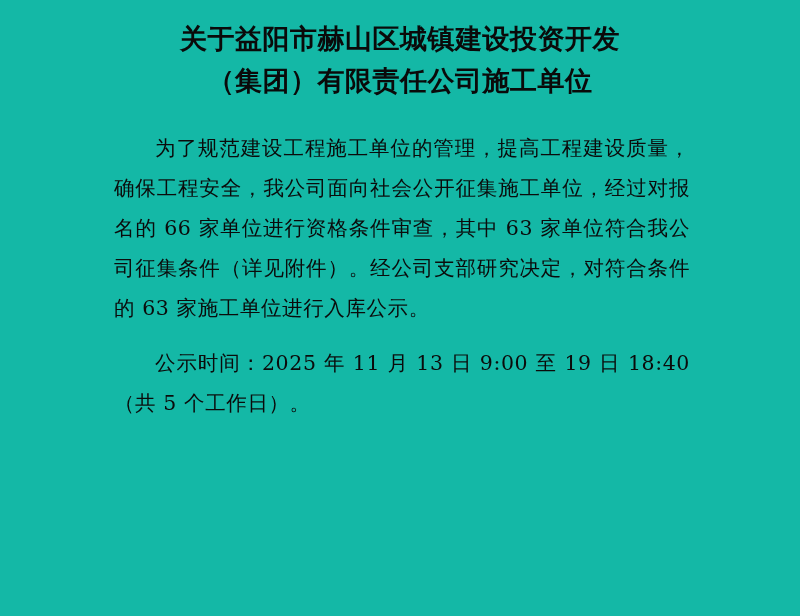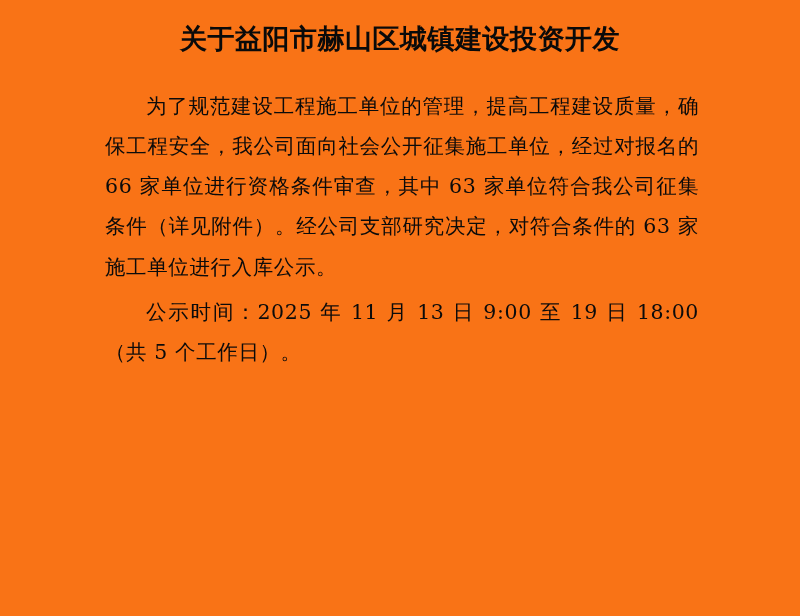--- a/index.html
+++ b/index.html
@@ -13,42 +13,42 @@
     font-family: "DejaVu Serif", "Liberation Serif", serif;
     color: #0b0b0b;
     overflow: hidden;
   }
   .page {
     position: relative;
     width: 800px;
     height: 616px;
     box-sizing: border-box;
     padding: 0;
-    background: #f97316;
+    background: #14b8a6;
   }
   .doc-title {
     margin: 0;
     padding: 18px 92px 0 92px;
     text-align: center;
     font-size: 27px;
     font-weight: bold;
     line-height: 1.55;
     letter-spacing: 0.5px;
     color: #0a0a0a;
   }
   .doc-title .tline {
     display: block;
     white-space: nowrap;
   }
   .body-block {
     padding: 0 96px 0 100px;
     margin-top: 26px;
   }
   .para {
-    margin: 5px;
+    margin: 14px;
     font-size: 20.5px;
     line-height: 1.96;
     text-align: justify;
     text-justify: inter-ideograph;
     letter-spacing: 0.6px;
     text-indent: 2em;
     color: #0b0b0b;
   }
   .para + .para {
     margin-top: 0;
@@ -57,20 +57,21 @@
     overflow: hidden;
   }
 </style>
 </head>
 <body>
 
 <div class="page">
 
   <h1 class="doc-title">
     <span class="tline">关于益阳市赫山区城镇建设投资开发</span>
+    <span class="tline">（集团）有限责任公司施工单位</span>
   </h1>
 
   <div class="body-block">
     <p class="para">为了规范建设工程施工单位的管理，提高工程建设质量，确保工程安全，我公司面向社会公开征集施工单位，经过对报名的 66 家单位进行资格条件审查，其中 63 家单位符合我公司征集条件（详见附件）。经公司支部研究决定，对符合条件的 63 家施工单位进行入库公示。</p>
-    <p class="para">公示时间：2025 年 11 月 13 日 9:00 至 19 日 18:00（共 5 个工作日）。</p>
+    <p class="para">公示时间：2025 年 11 月 13 日 9:00 至 19 日 18:40（共 5 个工作日）。</p>
   </div>
 
 </div>
 
 </body></html>

